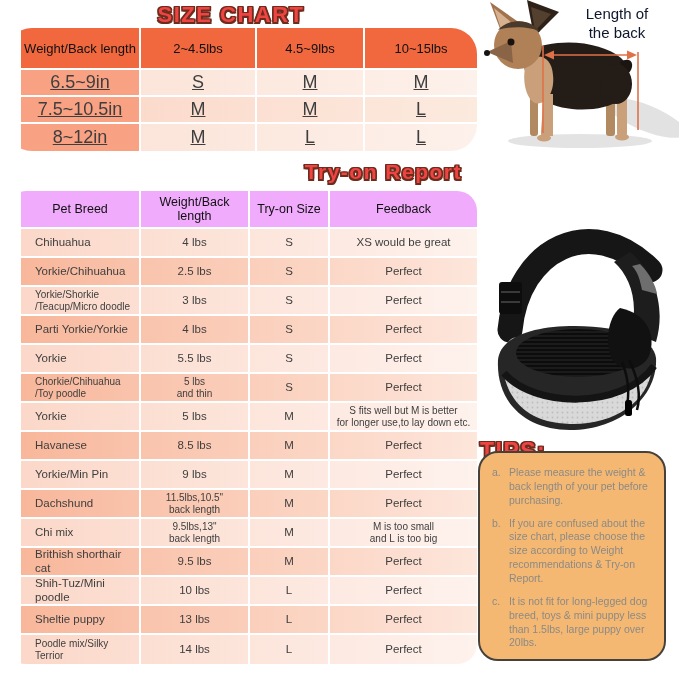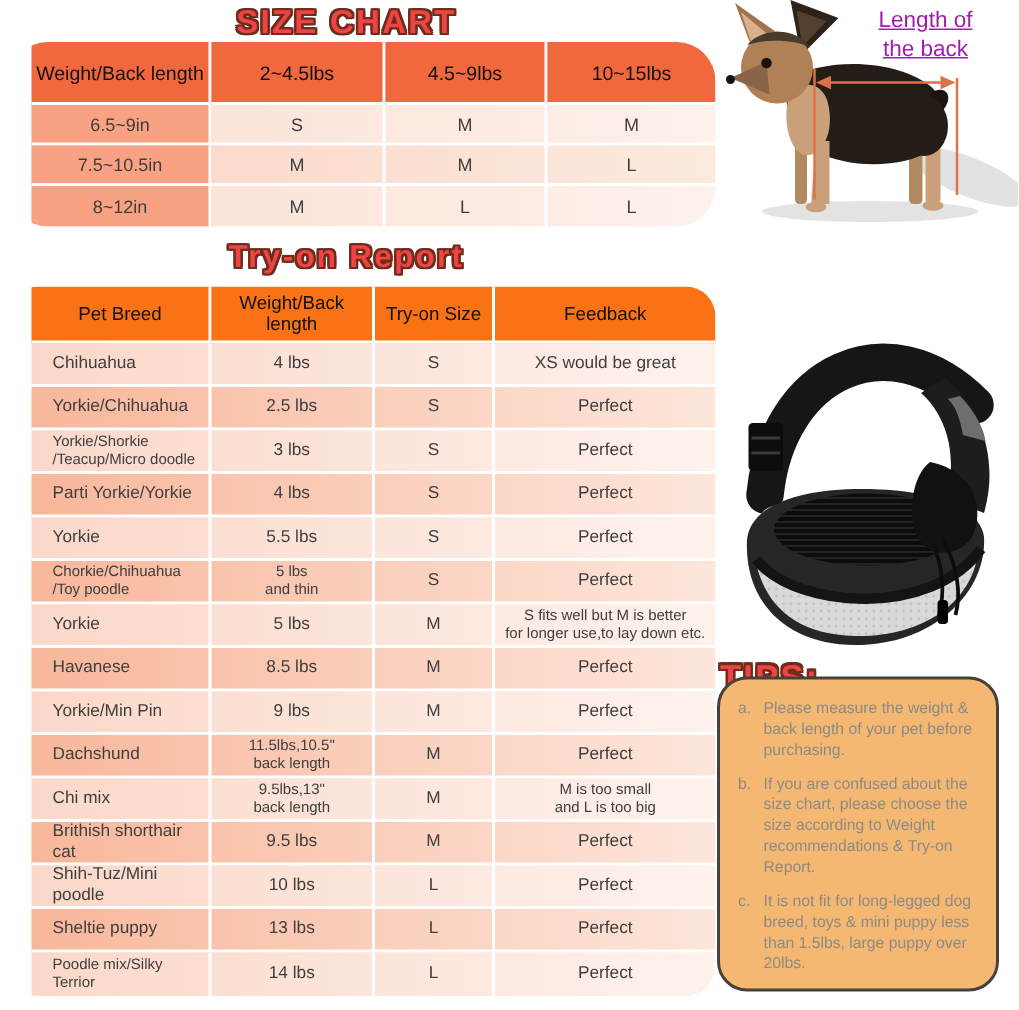--- a/index.html
+++ b/index.html
@@ -12,58 +12,58 @@
   
   .bubble-title {
     font-weight:800; color:#ef4444; letter-spacing:1.5px;
     text-shadow:
       -1.5px -1.5px 0 #6d2c1c, 1.5px -1.5px 0 #6d2c1c,
       -1.5px  1.5px 0 #6d2c1c, 1.5px  1.5px 0 #6d2c1c,
        0 -1.5px 0 #6d2c1c, 0 1.5px 0 #6d2c1c,
       -1.5px 0 0 #6d2c1c, 1.5px 0 0 #6d2c1c;
   }
   .size-chart-title { position:absolute; left:0; top:2px; width:462px; text-align:center; font-size:22px; }
-  .tryon-title     { position:absolute; left:0; top:160px; width:462px; text-align:center; font-size:21px; }
+  .tryon-title     { position:absolute; left:0; top:160px; width:462px; text-align:right; font-size:21px; }
   .tips-title      { position:absolute; left:480px; top:438px; font-size:23px; }
 
   
   .tbl-wrap { position:absolute; left:6px; overflow:hidden;padding-left:15px; }
   #size-chart { top:28px;  width:456px; border-radius:26px; }
   #report     { top:191px; width:456px; border-radius:20px; }
   table { border-collapse:separate; border-spacing:0; table-layout:fixed; width:100%; }
 
   th, td {
     border-right:2px solid #fff; border-bottom:2px solid #fff;
     text-align:center; vertical-align:middle; white-space:pre-line;
     padding:0 2px; box-sizing:border-box; color:#3e3e3e;
   }
   th.c3, td.c3 { border-right:none;margin-left:32px; }
   tbody tr:last-child td { border-bottom:none; }
 
   #size-chart th { background:#f1683e; height:42px; font-weight:400; font-size:13px; color:#101010; }
-  #size-chart td { height:27px; font-size:12px; }
+  #size-chart td { height:27px; font-size:18px;text-decoration:underline; }
   #size-chart td.c0 { background:#f9a283; }
   #size-chart tr.light { background:linear-gradient(90deg,#fbe0d3 0%,#fdf1eb 100%); }
   #size-chart tr.dark  { background:linear-gradient(90deg,#fbd5c5 0%,#fceadf 100%); }
   #size-chart .c0 { width:120px; } #size-chart .c1 { width:116px; }
   #size-chart .c2 { width:108px; } #size-chart .c3 { width:112px; }
 
-  #report th { background:#f97316; height:38px; font-weight:400; font-size:12.5px; color:#101010; }
+  #report th { background:#f0abfc; height:38px; font-weight:400; font-size:12.5px; color:#101010; }
   #report td { height:29px; font-size:11.5px; line-height:1.15; }
   #report td.c0 { text-align:left; padding-left:14px; }
   #report td.ml { font-size:10px; }
   #report tr.light { background:linear-gradient(90deg,#fbd8c9 0%,#fef2ed 100%); }
   #report tr.dark  { background:linear-gradient(90deg,#f8b79b 0%,#fde6db 100%); }
   #report .c0 { width:120px; } #report .c1 { width:109px; }
   #report .c2 { width:80px;  } #report .c3 { width:147px; }
 
   
   .dog-figure     { position:absolute; left:470px; top:0; width:209px; height:150px; }
   .measure-label  { position:absolute; left:555px; top:5px; width:124px; text-align:center;
-                    color:#a21caf; font-size:15px; line-height:1.25; white-space:pre-line;text-decoration:underline; }
+                    color:#0f172a; font-size:15px; line-height:1.25; white-space:pre-line; }
   .carrier-figure { position:absolute; left:470px; top:190px; width:209px; height:250px; }
 
   .tips-box {
     position:absolute; left:478px; top:451px; width:188px; height:210px; box-sizing:border-box;
     background:#f5b873; border:2.5px solid #46413b; border-radius:20px;
     padding:13px 9px 8px 12px;
   }
   .tip-item  { display:flex; gap:5px; margin-bottom:9px; color:#8b8a85; font-size:10.5px; line-height:1.32; }
   .tip-label { flex:0 0 12px; }
   .tip-text  { flex:1; }

